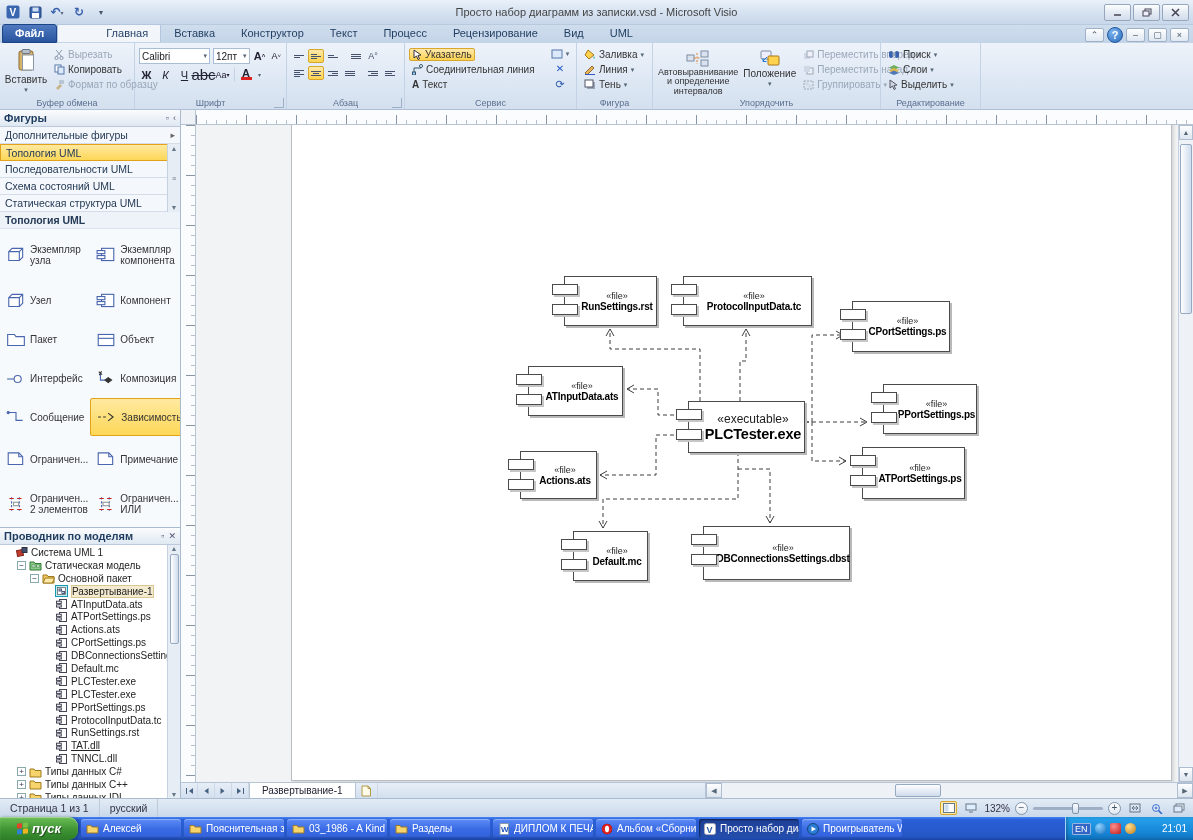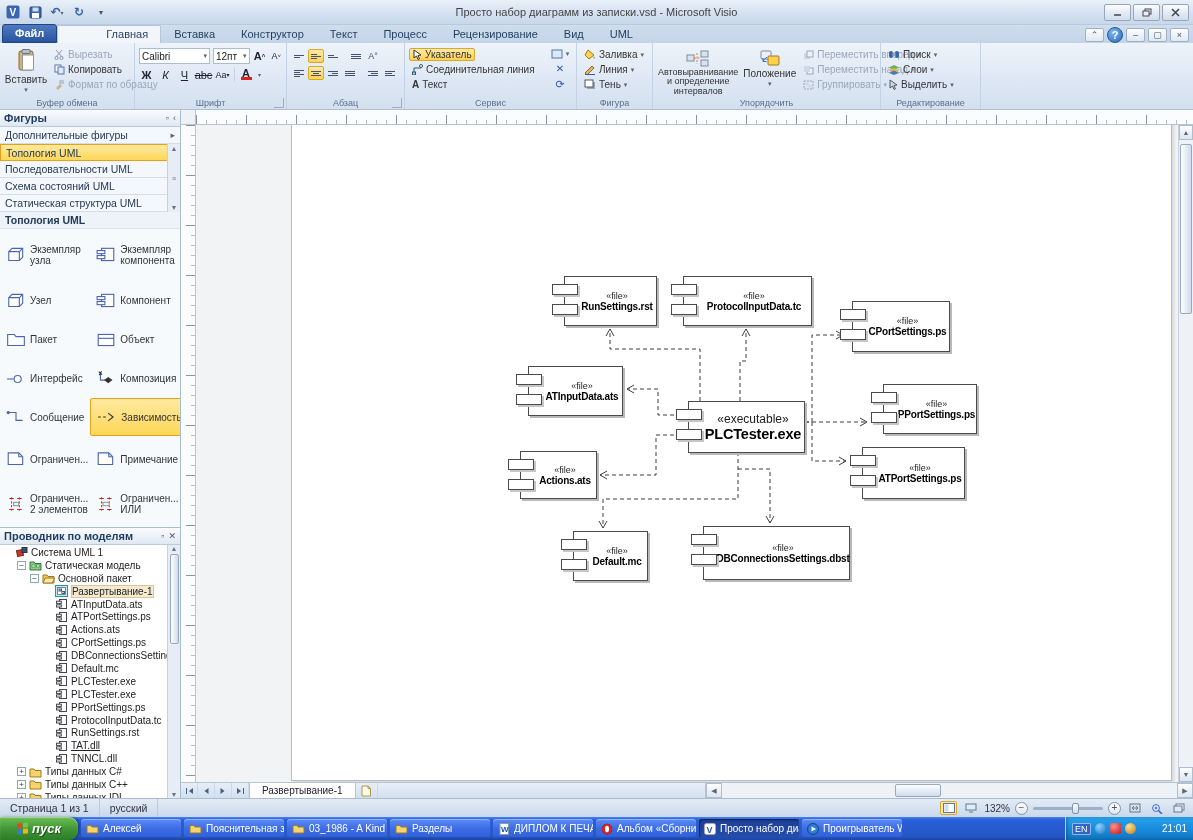--- a/index.html
+++ b/index.html
@@ -200,21 +200,21 @@
         </div>
       <div class="wbtn">
           <svg width="9" height="9">
             <path d="M1 1 L8 8 M8 1 L1 8" stroke="#445" stroke-width="1.5"></path>
           </svg>
         </div>
     </div>
   </div>
 
   <div class="tabrow">
-    <div id="tabstrip" style="display:flex;align-items:center;">
+    <div id="tabstrip" style="display:flex;align-items:flex-start;">
         <div class="rtab file">Файл</div>
         <div class="rtab active">Главная</div>
         <div class="rtab">Вставка</div>
         <div class="rtab">Конструктор</div>
         <div class="rtab">Текст</div>
         <div class="rtab">Процесс</div>
         <div class="rtab">Рецензирование</div>
         <div class="rtab">Вид</div>
         <div class="rtab">UML</div>
       </div>
@@ -285,21 +285,21 @@
               <span>12пт</span>
               <span class="da">▾</span>
             </div>
           <div class="fmtbtn" style="font-weight:bold;">A<span style="font-size:6px;vertical-align:top">˄</span></div>
           <div class="fmtbtn" style="font-size:9px;">A<span style="font-size:6px;vertical-align:top">˅</span></div>
         </div>
         <div style="display:flex;gap:4px;align-items:center;">
           <div class="fmtbtn" style="font-weight:bold">Ж</div>
           <div class="fmtbtn" style="font-style:italic">К</div>
           <div class="fmtbtn" style="text-decoration:underline">Ч</div>
-          <div class="fmtbtn" style="text-decoration:line-through;font-size:11px">abc</div>
+          <div class="fmtbtn" style="text-decoration:line-through;font-size:15px">abc</div>
           <div class="fmtbtn" style="font-size:9px">
               <span>Aa</span>
               <span style="font-size:6px">▾</span>
             </div>
           <div class="fmtbtn" style="border-left:1px solid #c3d2e5;border-radius:0;padding-left:4px;width:20px;flex-direction:column;line-height:9px;">
             <span style="font-weight:bold;color:#223;">A</span>
             <span style="display:block;width:11px;height:3px;background:#d22;margin-top:-1px;"></span>
           </div>
           <span style="font-size:6px;color:#567">▾</span>
         </div>

